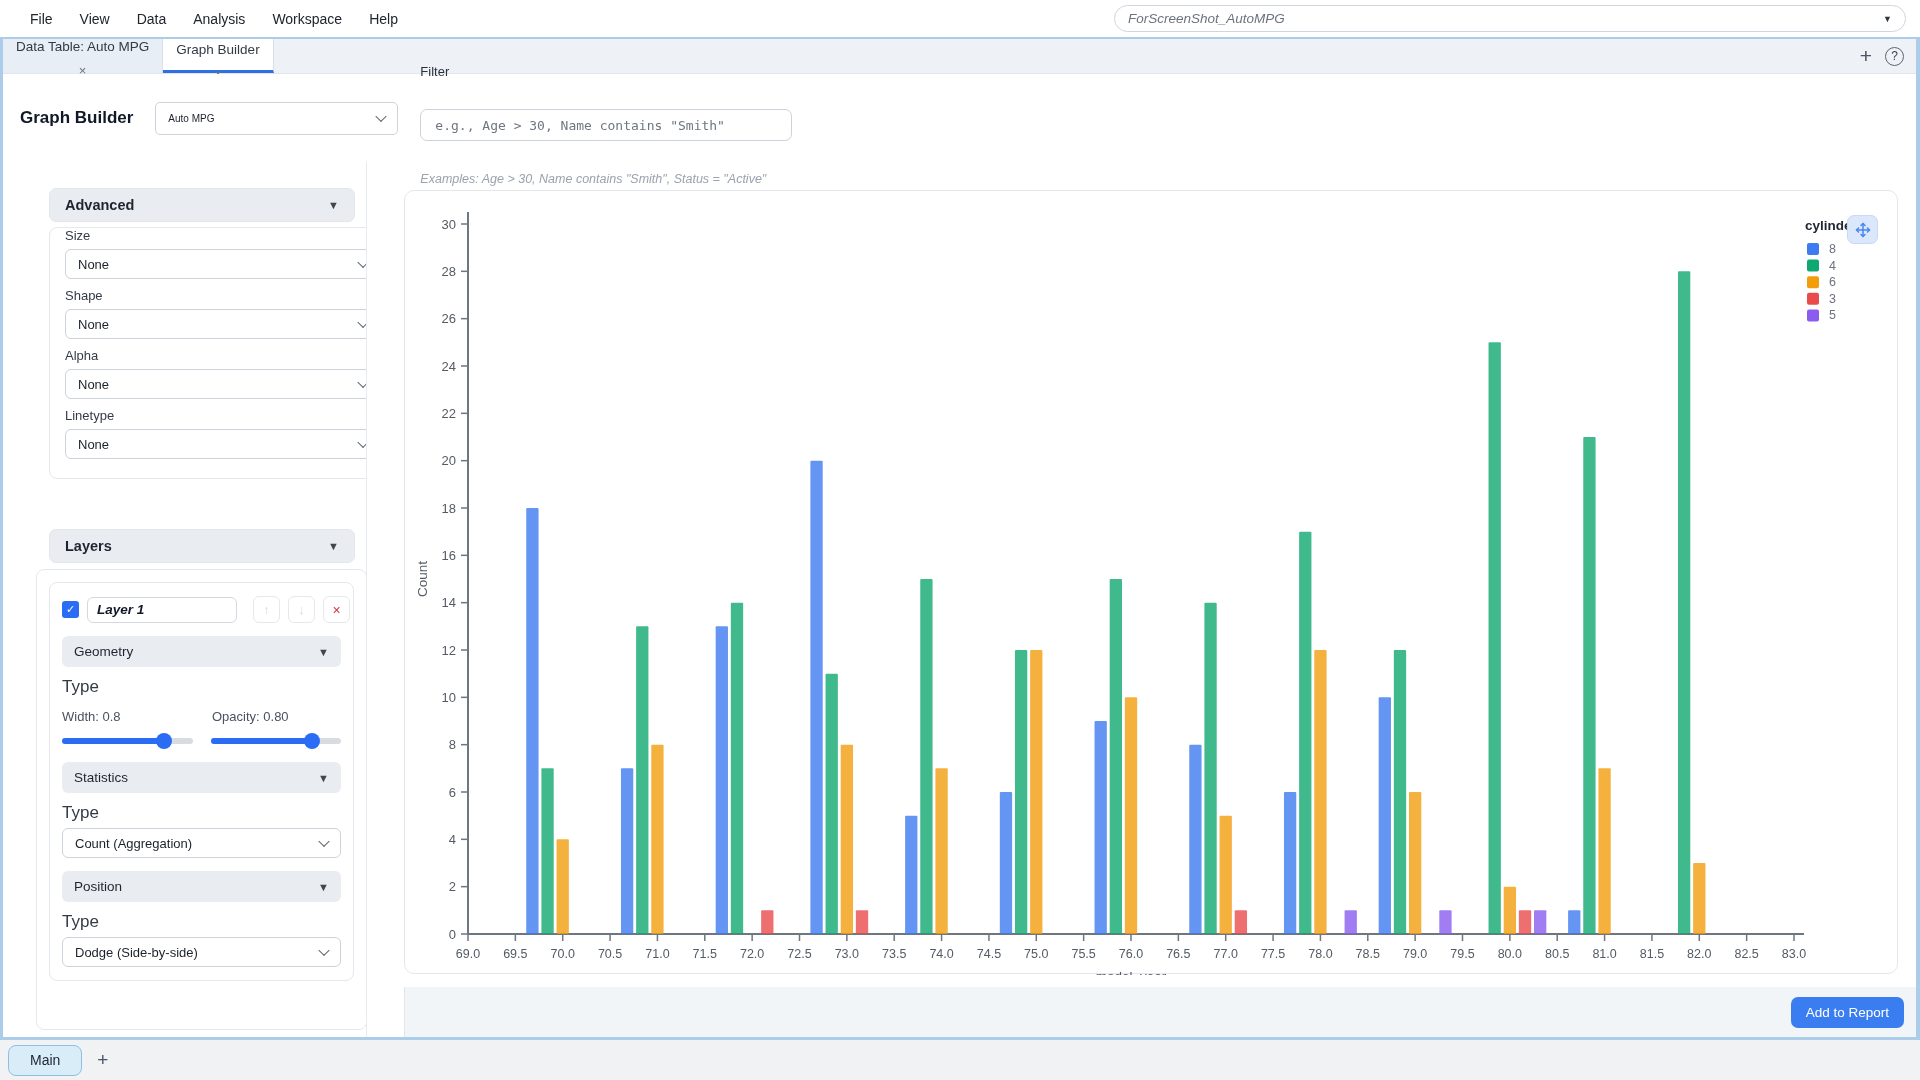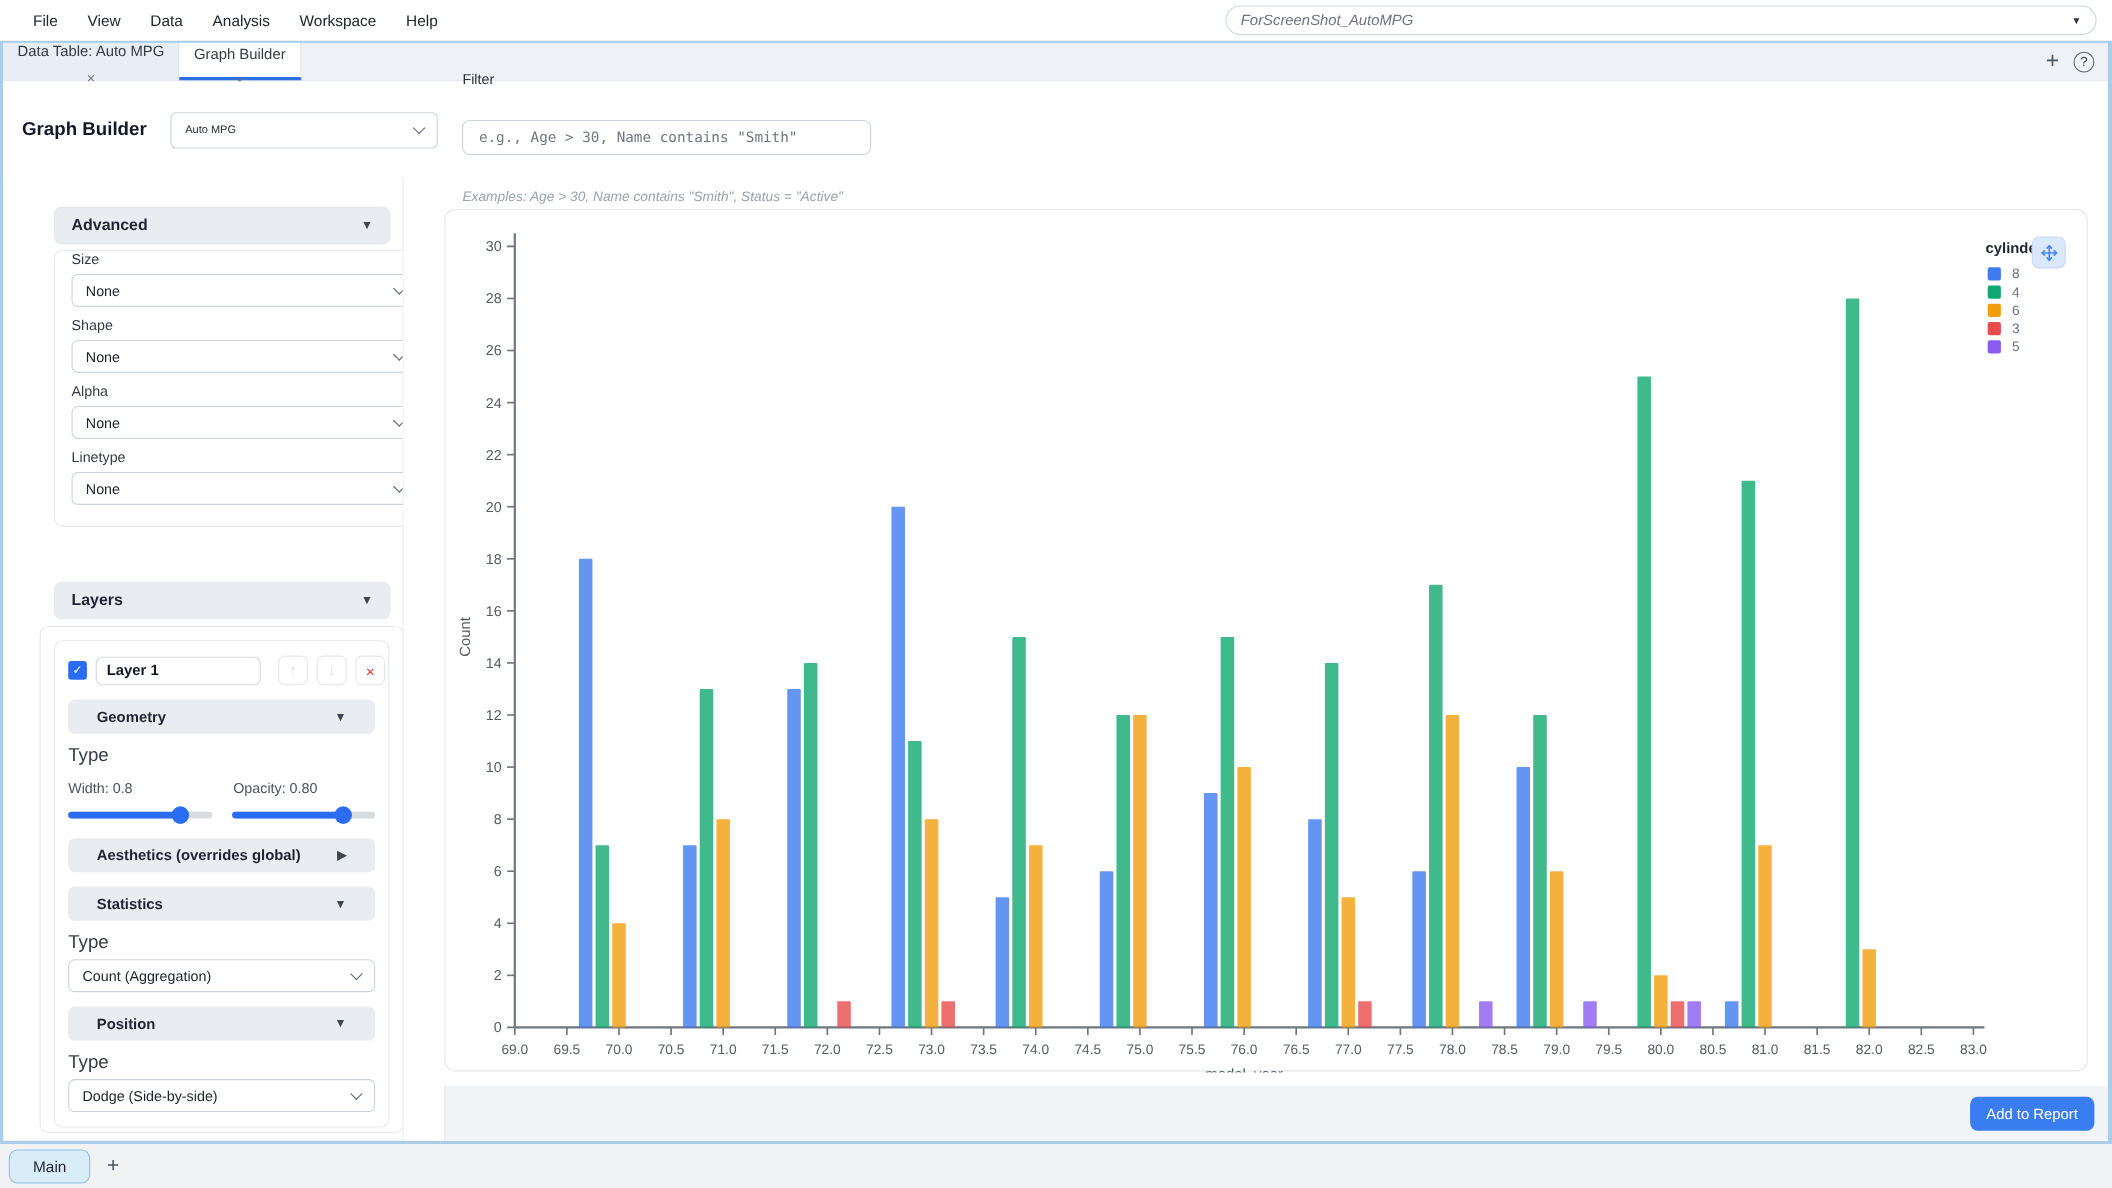--- a/index.html
+++ b/index.html
@@ -73,26 +73,26 @@
   .field-label { font-size:13px; color:#343b46; margin-bottom:6px; }
   .field .select, .layer-card .select { height:30px; font-size:13px; border-radius:6px; }
   .layers-header { margin-top:50px; }
   .layers-body { width:331px; background:#fff; border:1px solid #e5e8ec; border-radius:8px;
     margin-top:6px; padding:12px; height:461px; }
   .layer-card { border:1px solid #e5e8ec; border-radius:8px; padding:13px 12px; }
   .layer-row { display:flex; align-items:center; gap:8px; }
   .checkbox { width:17px; height:17px; background:#2a6df4; border-radius:3px; color:#fff;
     font-size:11px; display:flex; align-items:center; justify-content:center; flex:0 0 auto; }
   .layer-name { width:150px; height:26px; border:1px solid #d4d9df; border-radius:6px;
-    padding:0 9px; font-size:13.5px; font-weight:bold; color:#111827; font-family:inherit; }
+    padding:0 9px; font-size:13.5px; font-weight:bold; color:#111827; font-family:inherit;font-style:italic; }
   .icon-btn { width:27px; height:27px; border:1px solid #e5e8ec; border-radius:6px; background:#fff;
     display:flex; align-items:center; justify-content:center; font-size:13px; color:#d3d8de; flex:0 0 auto; }
   .icon-btn.delete { color:#d23c3c; font-size:14px; }
   .sub-header { background:#e9ecf0; border-radius:6px; height:31px; display:flex; align-items:center;
-    justify-content:space-between; padding:0 26px; font-weight:bold; font-size:13.5px;
+    justify-content:space-between; padding:0 12px; font-weight:normal; font-size:13.5px;
     color:#1f2430; margin-top:13px; }
   .sub-label { font-size:17px; color:#343b46; margin:10px 0 5px; }
   .slider-labels { display:flex; margin-top:12px; font-size:13px; color:#4a5260; }
   .slider-labels span:first-child { width:150px; }
   .sliders { display:flex; gap:18px; margin-top:9px; }
   .slider { position:relative; width:136px; height:16px; }
   .slider-track { position:absolute; top:5px; left:0; right:0; height:6px; border-radius:3px; background:#d8dce1; }
   .slider-fill { position:absolute; top:5px; left:0; height:6px; border-radius:3px; background:#2a6df4; }
   .slider-thumb { position:absolute; top:0; width:16px; height:16px; border-radius:50%; background:#2a6df4; }
 
@@ -233,24 +233,20 @@
               <div class="slider-fill" style="width: 78%;"></div>
               <div class="slider-thumb" style="left: calc(78% - 8px);"></div>
             </div>
             <div class="slider">
               <div class="slider-track"></div>
               <div class="slider-fill" style="width: 78%;"></div>
               <div class="slider-thumb" style="left: calc(78% - 8px);"></div>
             </div>
           </div>
 
-          <div class="sub-header">
-            <span>Aesthetics (overrides global)</span>
-            <span class="tri">▶</span>
-          </div>
 
           <div class="sub-header">
             <span>Statistics</span>
             <span class="tri">▼</span>
           </div>
           <div class="sub-label">Type</div>
           <div class="select">
             <span>Count (Aggregation)</span>
           </div>
 

